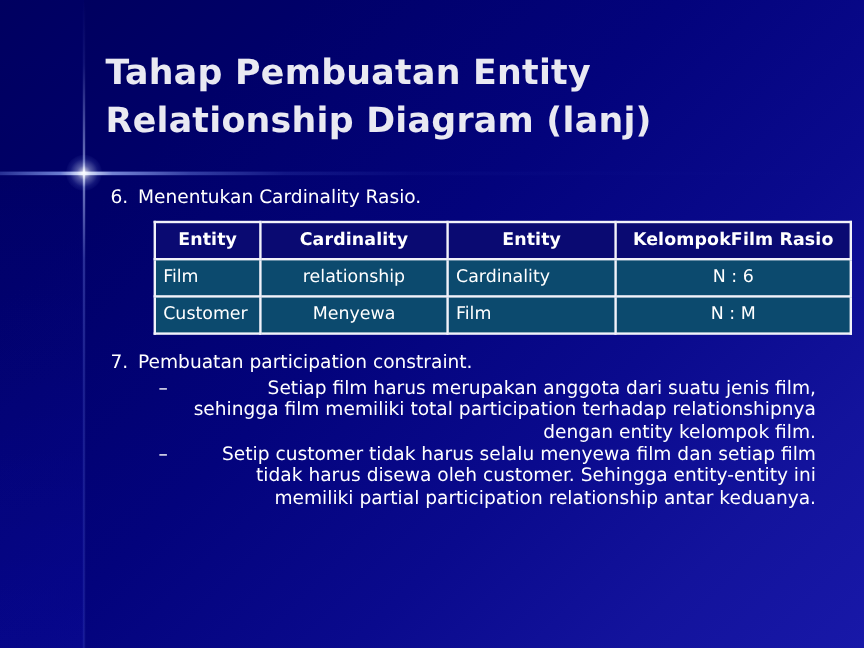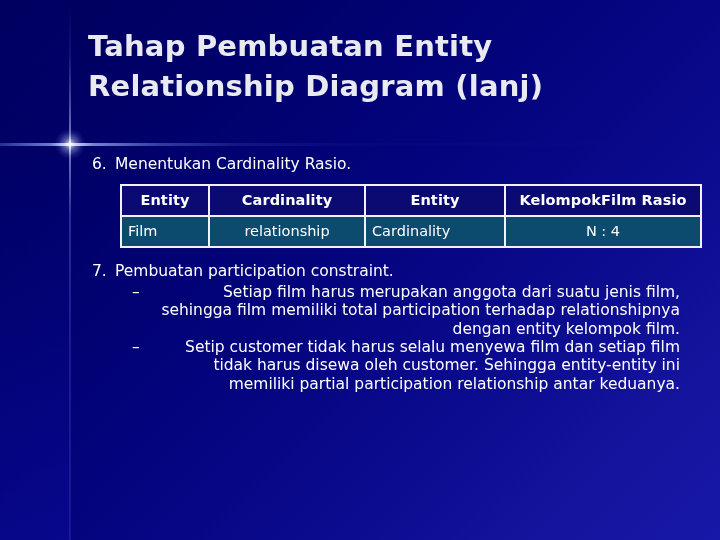--- a/index.html
+++ b/index.html
@@ -107,21 +107,21 @@
         rgba(255,255,255,0.85) 0%,
         rgba(210,222,255,0.40) 28%,
         rgba(150,175,255,0.12) 55%,
         rgba(120,145,240,0.00) 75%);
   }
 
   
   .title {
     position: absolute;
     left: 88px;
-    top: 26px;
+    top: 40px;
     width: 600px;
     color: #e9e9f2;
     font-size: 29px;
     font-weight: bold;
     line-height: 1.38;
     letter-spacing: 0.2px;
   }
 
   
   .body-area {
@@ -142,21 +142,21 @@
     width: 23px;
     flex: 0 0 23px;
   }
   .step-text {
     flex: 1 1 auto;
   }
 
   
   .table-wrap {
     margin-top: 9px;
-    margin-left: 28px;
+    margin-left: 36px;
     width: 580px;
   }
   table.card-table {
     border-collapse: collapse;
     width: 580px;
     table-layout: fixed;
   }
   table.card-table th,
   table.card-table td {
     border: 2px solid #f2f2fa;
@@ -244,21 +244,27 @@
             <th class="ta-center">Cardinality</th>
             <th class="ta-center">Entity</th>
             <th class="ta-center">KelompokFilm Rasio</th>
           </tr>
         </thead>
         <tbody>
           <tr>
             <td class="ta-left">Film</td>
             <td class="ta-center">relationship</td>
             <td class="ta-left">Cardinality</td>
-            <td class="ta-center">N : 4</td>
+            <td class="ta-center">N : 6</td>
+          </tr>
+          <tr>
+            <td class="ta-left">Customer</td>
+            <td class="ta-center">Menyewa</td>
+            <td class="ta-left">Film</td>
+            <td class="ta-center">N : M</td>
           </tr>
         </tbody>
       </table>
     </div>
 
     <div class="step-line after-table">
       <span class="step-num">7.</span>
       <span class="step-text">Pembuatan participation constraint.</span>
     </div>
 

